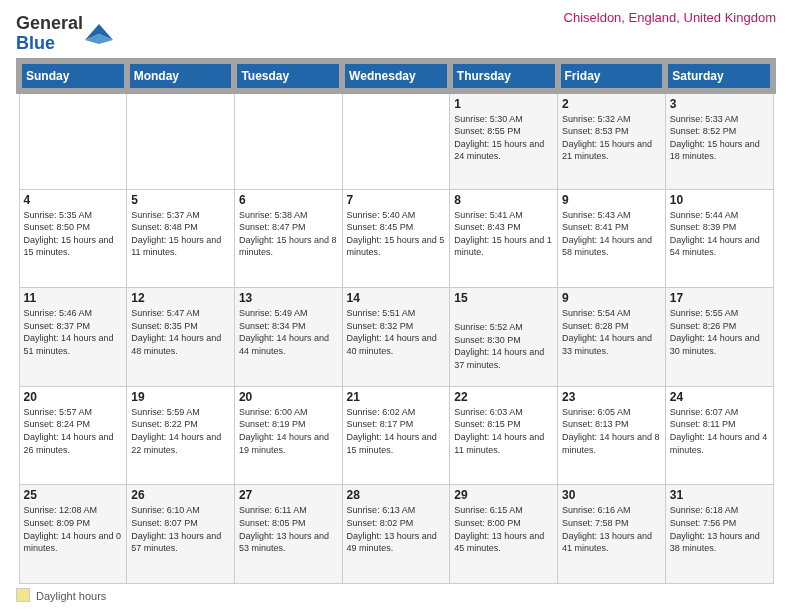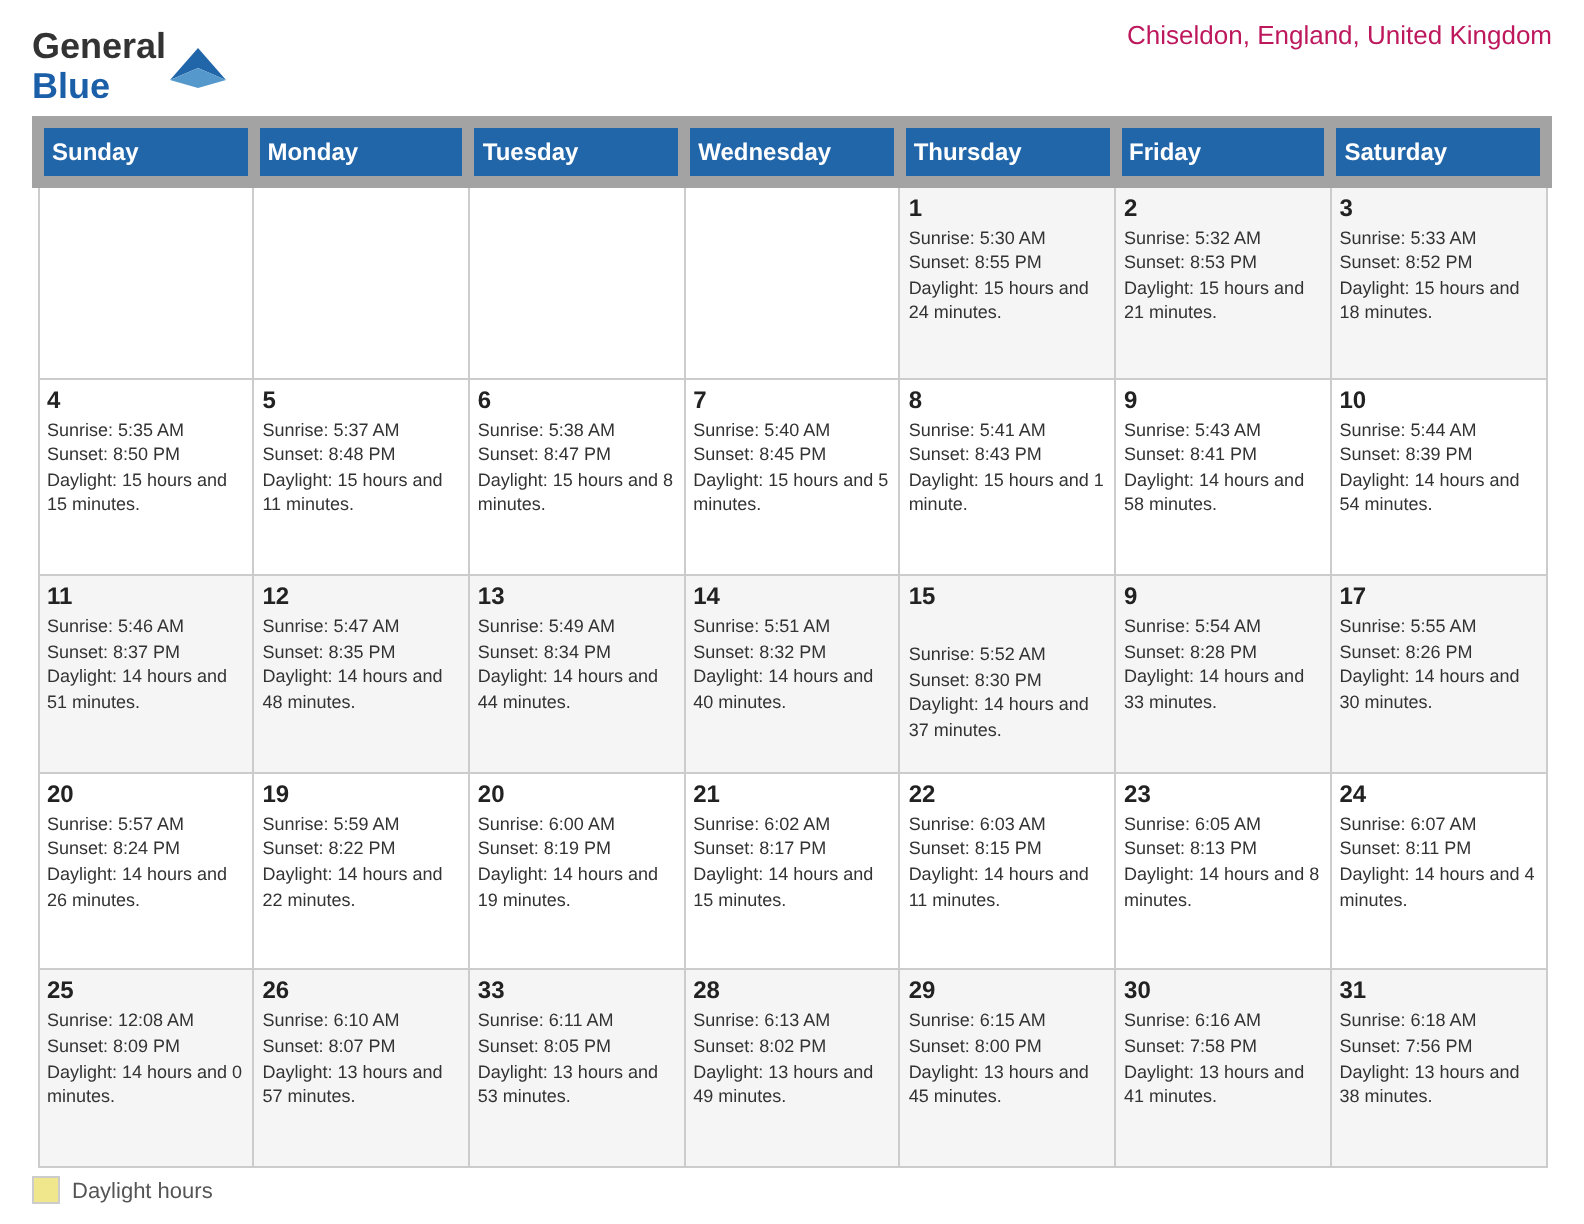--- a/index.html
+++ b/index.html
@@ -312,21 +312,21 @@
 Sunset: 8:09 PM
 Daylight: 14 hours and 0 minutes.</div>
           </td>
           <td>
             <span class="day-number">26</span>
             <div class="day-info" style="white-space: pre-line;">Sunrise: 6:10 AM
 Sunset: 8:07 PM
 Daylight: 13 hours and 57 minutes.</div>
           </td>
           <td>
-            <span class="day-number">33</span>
+            <span class="day-number">27</span>
             <div class="day-info" style="white-space: pre-line;">Sunrise: 6:11 AM
 Sunset: 8:05 PM
 Daylight: 13 hours and 53 minutes.</div>
           </td>
           <td>
             <span class="day-number">28</span>
             <div class="day-info" style="white-space: pre-line;">Sunrise: 6:13 AM
 Sunset: 8:02 PM
 Daylight: 13 hours and 49 minutes.</div>
           </td>

